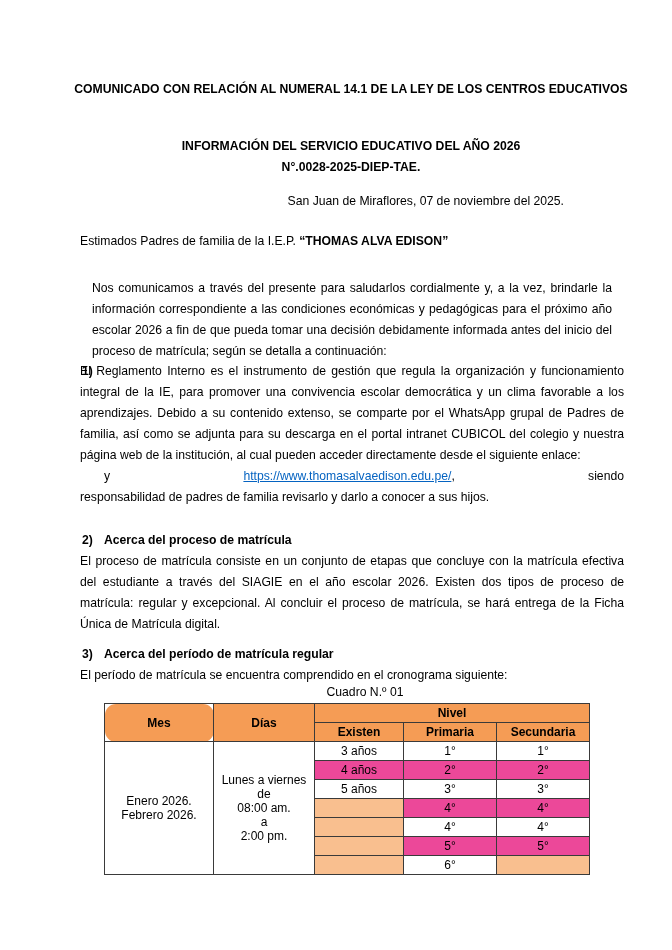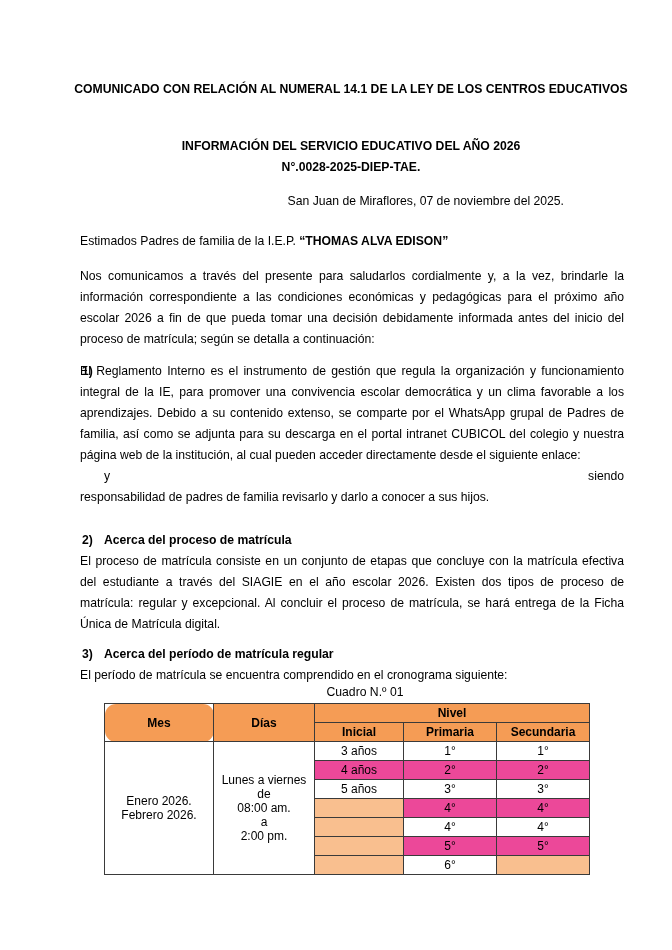--- a/index.html
+++ b/index.html
@@ -4,21 +4,21 @@
 <style>
   html, body { margin:0; padding:0; background:#fff; }
   body { width:672px; height:950px; position:relative; font-family:"Liberation Sans", sans-serif; color:#000; font-size:12.2px; }
   .page { position:absolute; left:0; top:0; width:612px; height:950px; }
   .bold { font-weight:bold; }
   .h1 { position:absolute; left:70px; width:562px; top:79px; line-height:21px; font-weight:bold; font-size:12.2px; text-align:center; }
   .h2 { position:absolute; left:70px; width:562px; top:136px; line-height:21px; font-weight:bold; font-size:12.2px; text-align:center; }
   .date { position:absolute; right:48px; top:194px; font-size:12.2px; }
   .greet { position:absolute; left:80px; top:234px; font-size:12.2px; }
   .para { position:absolute; left:80px; width:544px; text-align:justify; line-height:21px; font-size:12.2px; }
-  .para p { margin:0; }
+  .para p { margin:12px; }
   .sec { position:absolute; left:80px; width:544px; line-height:21px; font-size:12.2px; }
   .sec .num { position:absolute; left:2px; top:0; font-weight:bold; }
   .sec .title { margin-left:24px; font-weight:bold; }
   .sec .body { text-align:justify; }
   .links { margin-left:24px; display:flex; justify-content:space-between; }
   a { color:#0563C1; text-decoration:underline; }
   .caption { position:absolute; left:0; width:730px; top:685px; text-align:center; font-size:12.2px; }
   table { position:absolute; left:104px; top:703px; width:486px; border-collapse:collapse; font-size:12px; }
   td, th { border:1px solid #3a3a3a; text-align:center; padding:0; height:18px; line-height:18px; }
   th { background:#F59C55; font-weight:bold; }
@@ -52,20 +52,21 @@
 
   <div class="para" style="top:266px;">
     <p>Nos comunicamos a través del presente para saludarlos cordialmente y, a la vez, brindarle la información correspondiente a las condiciones económicas y pedagógicas para el próximo año escolar 2026 a fin de que pueda tomar una decisión debidamente informada antes del inicio del proceso de matrícula; según se detalla a continuación:</p>
   </div>
 
   <div class="sec" style="top:361px;">
     <span class="num">1)</span>
     <div class="body">El Reglamento Interno es el instrumento de gestión que regula la organización y funcionamiento integral de la IE, para promover una convivencia escolar democrática y un clima favorable a los aprendizajes. Debido a su contenido extenso, se comparte por el WhatsApp grupal de Padres de familia, así como se adjunta para su descarga en el portal intranet CUBICOL del colegio y nuestra página web de la institución, al cual pueden acceder directamente desde el siguiente enlace:</div>
     <div class="links">
       <span>y</span>
+      <span><a href="#">https://www.thomasalvaedison.edu.pe/</a><span>,</span></span>
       <span>siendo</span>
     </div>
     <div class="body">responsabilidad de padres de familia revisarlo y darlo a conocer a sus hijos.</div>
   </div>
 
   <div class="sec" style="top:530px;">
     <span class="num">2)</span>
     <div class="title">Acerca del proceso de matrícula</div>
     <div class="body">El proceso de matrícula consiste en un conjunto de etapas que concluye con la matrícula efectiva del estudiante a través del SIAGIE en el año escolar 2026. Existen dos tipos de proceso de matrícula: regular y excepcional. Al concluir el proceso de matrícula, se hará entrega de la Ficha Única de Matrícula digital.</div>
   </div>
@@ -79,21 +80,21 @@
   <div class="caption">Cuadro N.º 01</div>
 
   <table>
     <thead>
       <tr>
         <th class="c-mes" rowspan="2">Mes</th>
         <th class="c-dias" rowspan="2">Días</th>
         <th colspan="3">Nivel</th>
       </tr>
       <tr>
-        <th class="c-ini">Inicial</th>
+        <th class="c-ini">Existen</th>
         <th class="c-pri">Primaria</th>
         <th>Secundaria</th>
       </tr>
     </thead>
     <tbody>
       <tr>
         <td class="mescell" rowspan="7">
           <div>Enero 2026.</div>
           <div>Febrero 2026.</div>
         </td>

